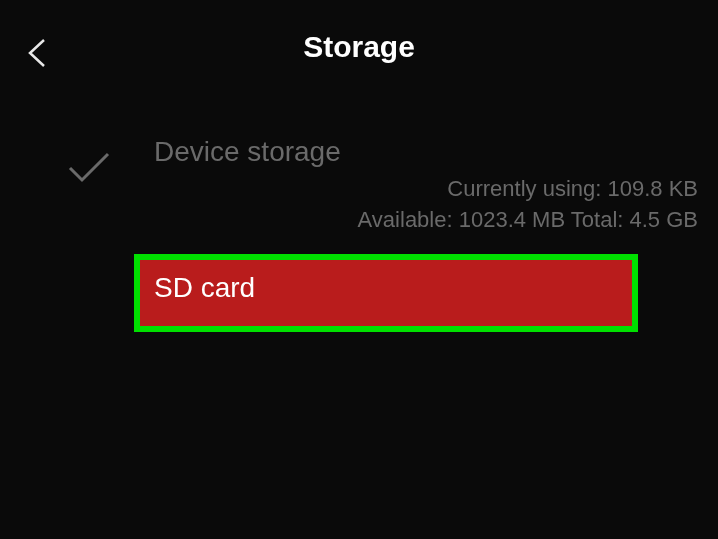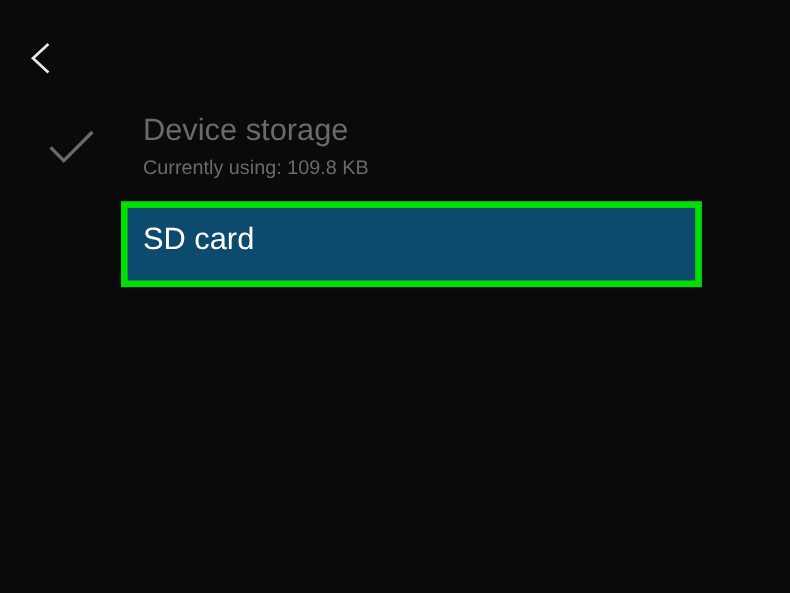--- a/index.html
+++ b/index.html
@@ -36,20 +36,21 @@
     }
     .title {
       width: 100%;
       text-align: center;
       font-size: 30px;
       font-weight: 700;
       color: #fff;
     }
     .content {
       padding: 20px 20px 0 0;
+      margin-left: 24px;
     }
     .storage-item {
       display: flex;
       align-items: flex-start;
       padding: 12px 0;
       margin-bottom: 4px;
     }
     .check-col {
       width: 130px;
       display: flex;
@@ -66,70 +67,73 @@
     }
     .item-text {
       flex: 1;
     }
     .item-title {
       font-size: 28px;
       font-weight: 400;
       margin-bottom: 6px;
     }
     .item-sub {
-      font-size: 18px;
+      font-size: 22px;
       line-height: 1.4;
+      text-align: right;
     }
     .dimmed .item-title {
       color: #6a6a6a;
     }
     .dimmed .item-sub {
       color: #6a6a6a;
     }
     .active .item-title {
       color: #ffffff;
     }
     .active .item-sub {
       color: #c4c4c4;
     }
     .highlight-box {
       border: 6px solid #00e000;
       padding: 12px 14px 16px 14px;
-      background: #0c4a6e;
+      background: #b91c1c;
     }
     .sd-wrapper {
       margin-left: 110px;
       margin-right: 60px;
       margin-top: 6px;
     }
   </style>
 </head>
 <body>
 
 <div class="header">
   <div class="back-icon">
     <svg viewBox="0 0 26 34">
       <polyline points="20,4 6,17 20,30"></polyline>
     </svg>
   </div>
+  <div class="title">Storage</div>
 </div>
 
 <div class="content">
 
   <div class="storage-item dimmed">
     <div class="check-col">
       <span class="check-icon">
         <svg viewBox="0 0 50 40">
           <polyline points="6,20 18,32 44,6"></polyline>
         </svg>
       </span>
     </div>
     <div class="item-text">
       <div class="item-title">Device storage</div>
       <div class="item-sub">Currently using: 109.8 KB</div>
+      <div class="item-sub">Available: 1023.4 MB Total: 4.5 GB</div>
     </div>
   </div>
 
   <div class="sd-wrapper">
     <div class="highlight-box active">
       <div class="item-text">
         <div class="item-title">SD card</div>
       </div>
     </div>
   </div>

